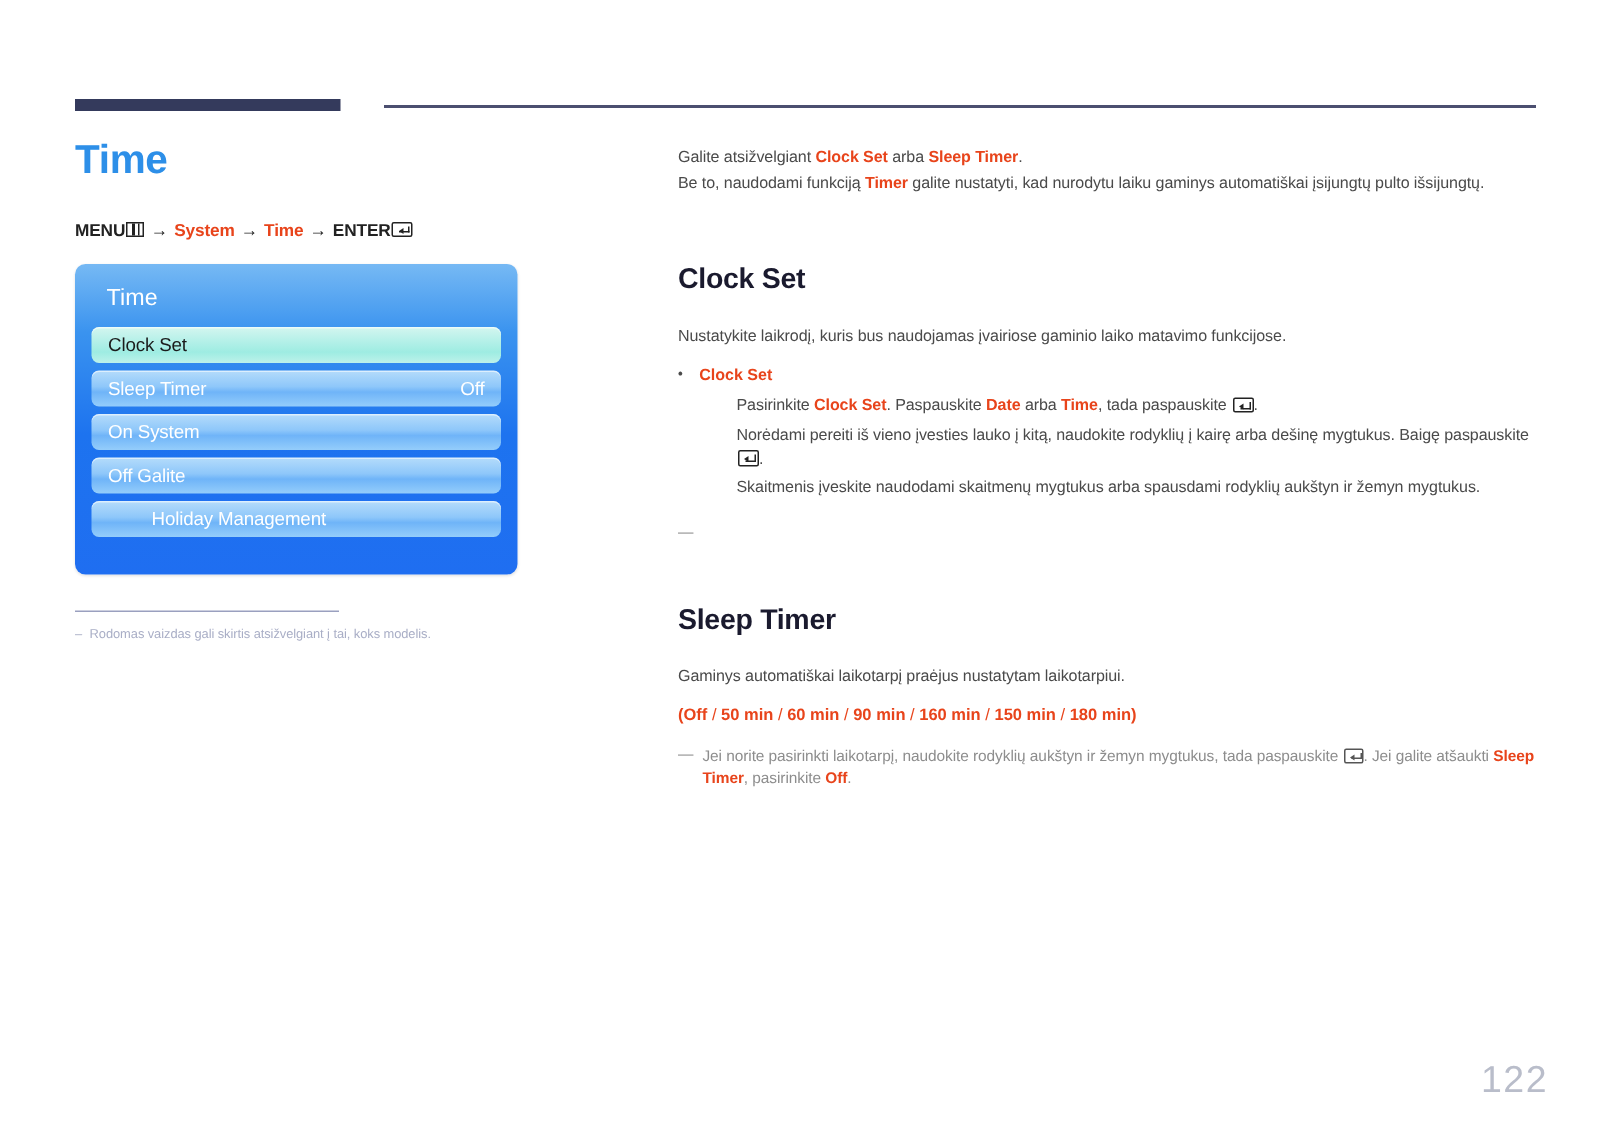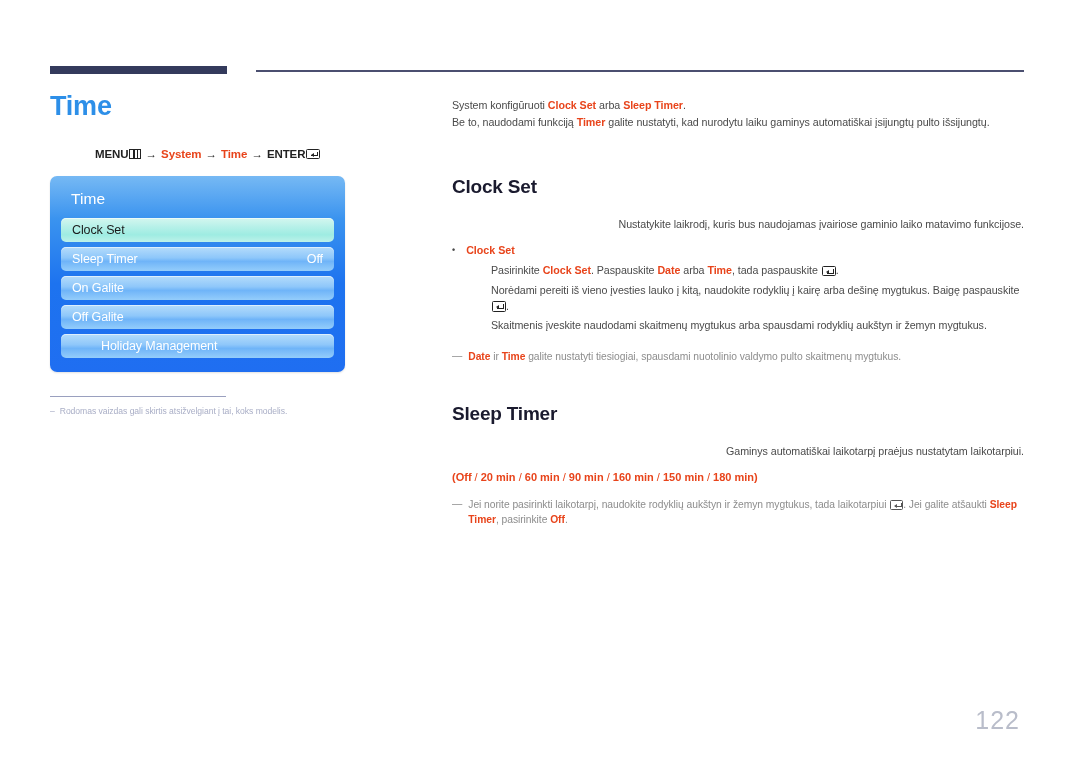--- a/index.html
+++ b/index.html
@@ -49,21 +49,20 @@
     line-height: 1.1;
     margin: 0;
   }
   .menu-path {
     margin-top: 26px;
     font-size: 11.5px;
     font-weight: bold;
     color: #222222;
     white-space: nowrap;
     letter-spacing: -0.1px;
-    margin-left: 45px;
   }
   .menu-path .hi { color: #e8441b; }
   .menu-path .arrow { font-weight: normal; padding: 0 1px; }
 
   .glyph-menu {
     display: inline-block;
     width: 12px;
     height: 10px;
     border: 1.3px solid #222;
     position: relative;
@@ -142,21 +141,21 @@
     align-items: center;
     justify-content: space-between;
     padding: 0 11px;
     box-sizing: border-box;
     font-size: 12.5px;
     background: linear-gradient(180deg, #b5dcfb 0%, #8ec7fa 45%, #6fb4f8 60%, #94cdfb 100%);
     color: #ffffff;
     box-shadow: inset 0 1px 0 rgba(255,255,255,0.55);
     letter-spacing: -0.1px;
   }
-  .osd-row:last-child { margin-bottom: 0; padding-left: 40px; }
+  .osd-row:last-child { margin-bottom: 11px; padding-left: 40px; }
   .osd-row.selected {
     background: linear-gradient(180deg, #d4f6ef 0%, #b4f0e8 40%, #9eece2 70%, #bdf2ea 100%);
     color: #1b1b1b;
   }
   .osd-row .row-value { font-size: 12.5px; }
 
   
   .foot-rule {
     margin-top: 24px;
     width: 176px;
@@ -190,21 +189,20 @@
     font-weight: bold;
     color: #1a1a2e;
     margin: 36px 0 0 0;
     letter-spacing: -0.2px;
   }
   .sec-head.first { margin-top: 42px; }
 
   .lead {
     margin: 16px 0 0 0;
     letter-spacing: -0.05px;
-    text-align: right;
   }
 
   .bullet-block { margin-top: 10px; }
   .bullet-head {
     display: flex;
     gap: 11px;
     align-items: baseline;
     font-weight: bold;
     color: #e8441b;
     font-size: 10.7px;
@@ -249,21 +247,21 @@
     border-color: #555;
     width: 13px;
     height: 10px;
   }
   .glyph-enter.body::before { border-right-color: #555; border-bottom-color: #555; }
   .glyph-enter.body::after  { border-right-color: #555; }
 
   
   .page-num {
     position: absolute;
-    right: 60px;
+    right: 48px;
     bottom: 28px;
     font-size: 25px;
     color: #b9bdca;
     letter-spacing: 1px;
   }
 </style>
 </head>
 <body>
 
 <div class="top-rule-thick"></div>
@@ -290,21 +288,21 @@
       <span>Clock Set</span>
       <span class="row-value"></span>
     </div>
 
     <div class="osd-row">
       <span>Sleep Timer</span>
       <span class="row-value">Off</span>
     </div>
 
     <div class="osd-row">
-      <span>On Galite</span>
+      <span>On System</span>
       <span class="row-value"></span>
     </div>
 
     <div class="osd-row">
       <span>Off Galite</span>
       <span class="row-value"></span>
     </div>
 
     <div class="osd-row">
       <span>Holiday Management</span>
@@ -315,21 +313,21 @@
   <div class="foot-rule"></div>
   <div class="foot-note">
     <span class="dash">–</span>
     <span>Rodomas vaizdas gali skirtis atsižvelgiant į tai, koks modelis.</span>
   </div>
 </div>
 
 <div class="right-col">
 
   <div class="intro">
-    <p><span>System konfigūruoti </span><span class="hi">Clock Set</span><span> arba </span><span class="hi">Sleep Timer</span><span>.</span></p>
+    <p><span>Galite atsižvelgiant </span><span class="hi">Clock Set</span><span> arba </span><span class="hi">Sleep Timer</span><span>.</span></p>
     <p><span>Be to, naudodami funkciją </span><span class="hi">Timer</span><span> galite nustatyti, kad nurodytu laiku gaminys automatiškai įsijungtų pulto išsijungtų.</span></p>
   </div>
 
   <h2 class="sec-head first">Clock Set</h2>
   <p class="lead">Nustatykite laikrodį, kuris bus naudojamas įvairiose gaminio laiko matavimo funkcijose.</p>
 
   <div class="bullet-block">
     <div class="bullet-head">
       <span class="dot">•</span>
       <span>Clock Set</span>
@@ -339,29 +337,28 @@
       <p><span>Pasirinkite </span><span class="hi">Clock Set</span><span>. Paspauskite </span><span class="hi">Date</span><span> arba </span><span class="hi">Time</span><span>, tada paspauskite </span><span class="glyph-enter inline-dark"></span><span>.</span></p>
 
       <p><span>Norėdami pereiti iš vieno įvesties lauko į kitą, naudokite rodyklių į kairę arba dešinę mygtukus. Baigę paspauskite </span><span class="glyph-enter inline-dark"></span><span>.</span></p>
 
       <p>Skaitmenis įveskite naudodami skaitmenų mygtukus arba spausdami rodyklių aukštyn ir žemyn mygtukus.</p>
     </div>
   </div>
 
   <div class="dash-note">
     <span class="dash">―</span>
-    <span class="dash-text"><span class="hi">Date</span><span> ir </span><span class="hi">Time</span><span> galite nustatyti tiesiogiai, spausdami nuotolinio valdymo pulto skaitmenų mygtukus.</span></span>
   </div>
 
   <h2 class="sec-head">Sleep Timer</h2>
   <p class="lead">Gaminys automatiškai laikotarpį praėjus nustatytam laikotarpiui.</p>
 
   <div class="opts">
-    <span class="paren">(</span><span>Off</span><span class="sep"> / </span><span>20 min</span><span class="sep"> / </span><span>60 min</span><span class="sep"> / </span><span>90 min</span><span class="sep"> / </span><span>160 min</span><span class="sep"> / </span><span>150 min</span><span class="sep"> / </span><span>180 min</span><span class="paren">)</span>
+    <span class="paren">(</span><span>Off</span><span class="sep"> / </span><span>50 min</span><span class="sep"> / </span><span>60 min</span><span class="sep"> / </span><span>90 min</span><span class="sep"> / </span><span>160 min</span><span class="sep"> / </span><span>150 min</span><span class="sep"> / </span><span>180 min</span><span class="paren">)</span>
   </div>
 
   <div class="dash-note tight">
     <span class="dash">―</span>
-    <span class="dash-text"><span>Jei norite pasirinkti laikotarpį, naudokite rodyklių aukštyn ir žemyn mygtukus, tada laikotarpiui </span><span class="glyph-enter body"></span><span>. Jei galite atšaukti </span><span class="hi">Sleep Timer</span><span>, pasirinkite </span><span class="hi">Off</span><span>.</span></span>
+    <span class="dash-text"><span>Jei norite pasirinkti laikotarpį, naudokite rodyklių aukštyn ir žemyn mygtukus, tada paspauskite </span><span class="glyph-enter body"></span><span>. Jei galite atšaukti </span><span class="hi">Sleep Timer</span><span>, pasirinkite </span><span class="hi">Off</span><span>.</span></span>
   </div>
 </div>
 
 <div class="page-num">122</div>
 
 </body></html>

